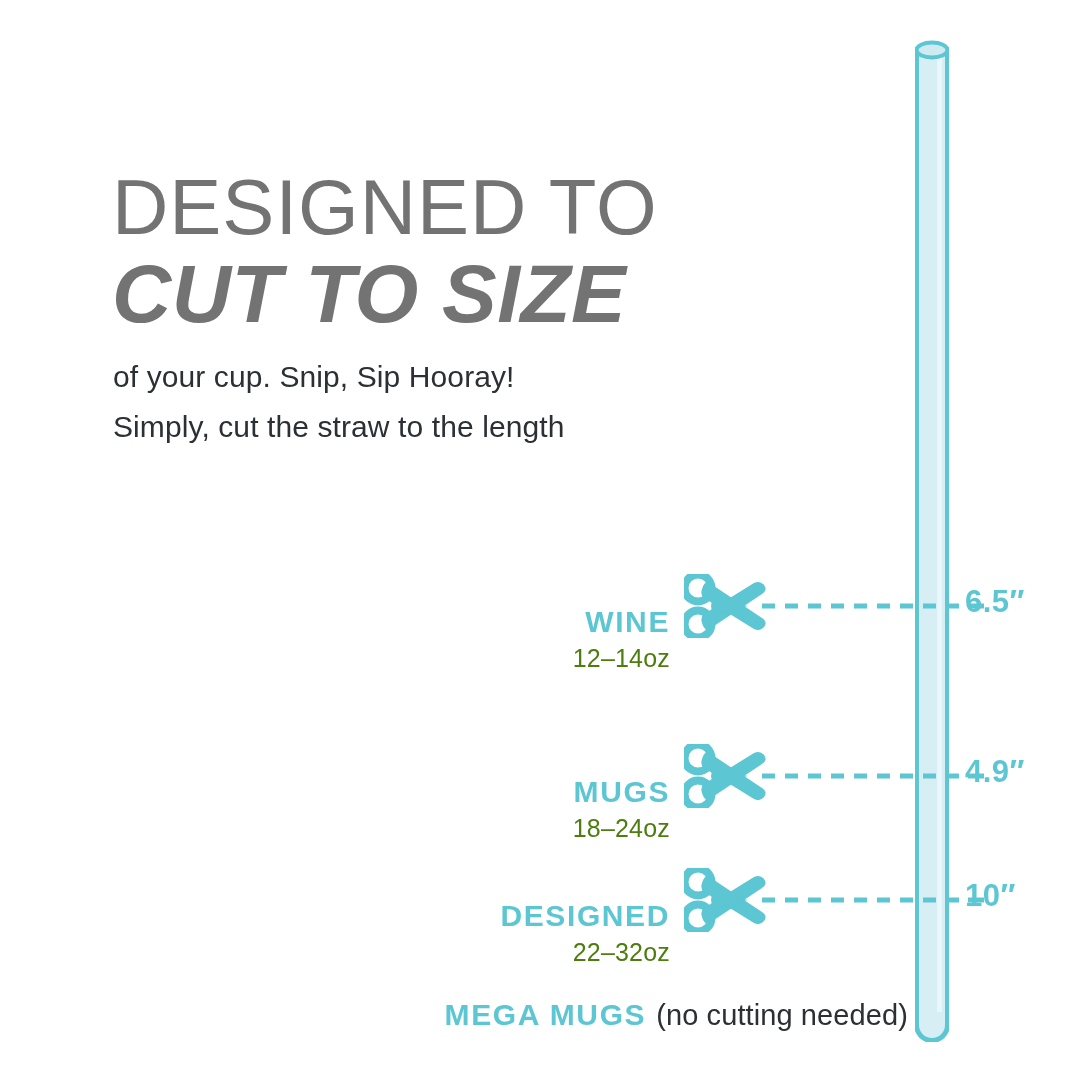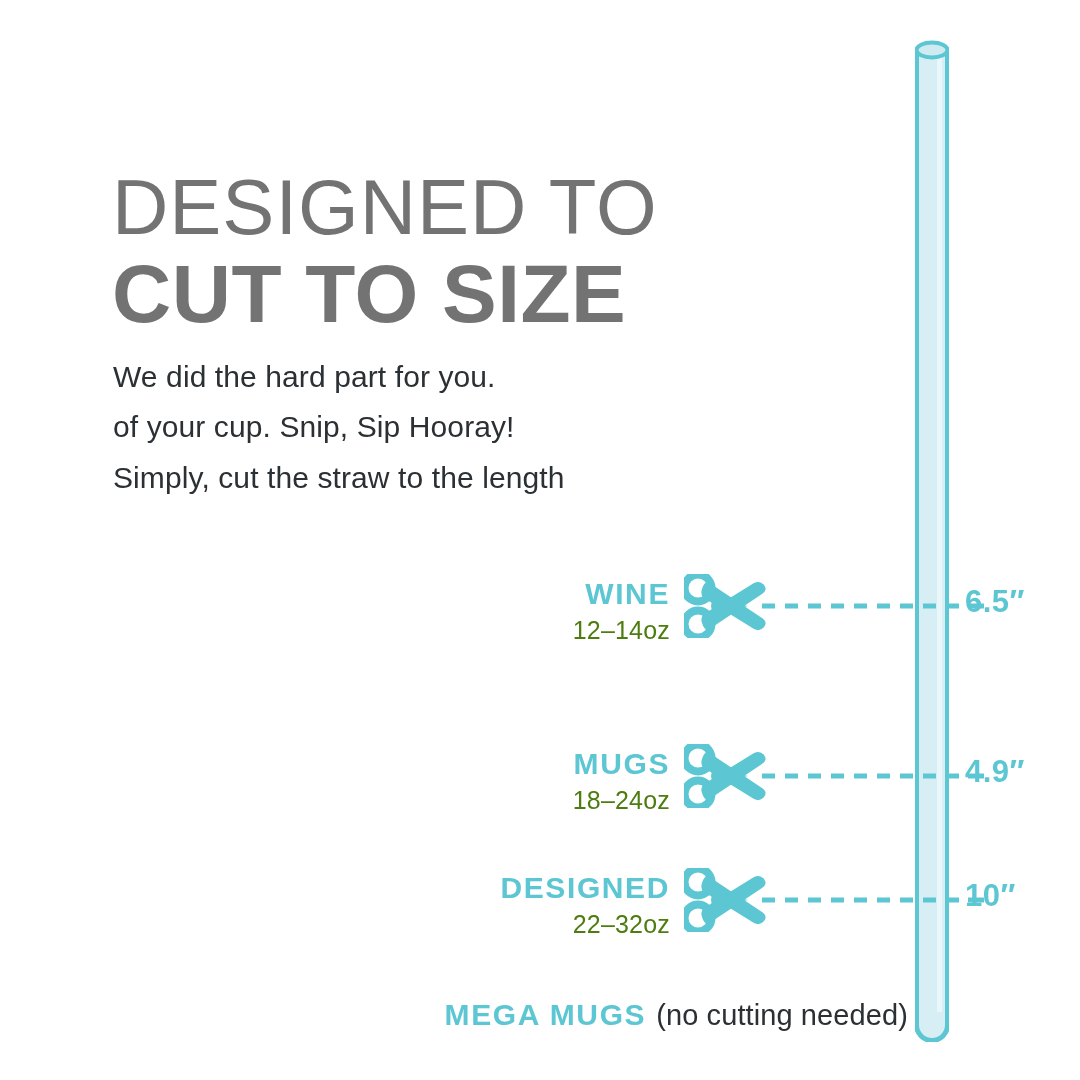--- a/index.html
+++ b/index.html
@@ -26,20 +26,21 @@
     font-size:78px;
     font-weight:400;
     letter-spacing:1px;
   }
   .headline .l2{
     display:block;
     font-size:82px;
     font-weight:700;
     letter-spacing:0.5px;
     margin-top:8px;
+    font-style:italic;
   }
 
   
   .bodycopy{
     position:absolute;
     left:113px; top:352px;
     font-size:30px;
     font-weight:400;
     color:#2B3034;
     line-height:1.68;
@@ -69,20 +70,21 @@
     top:0;
     text-align:right;
     line-height:1.05;
   }
   .vessel{
     display:block;
     font-size:30px;
     font-weight:700;
     color:#5CC6D3;
     letter-spacing:1.6px;
+    margin-top:28px;
   }
   .oz{
     display:block;
     font-size:25px;
     font-weight:400;
     color:#4d7c0f;
     letter-spacing:0.2px;
     margin-top:7px;
   }
 
@@ -146,21 +148,20 @@
 <body>
 
 <div class="stage">
 
   <h1 class="headline">
     <span class="l1">DESIGNED TO</span>
     <span class="l2">CUT TO SIZE</span>
   </h1>
 
   <div class="bodycopy">
-    <span>We did the hard part for you.</span>
     <span>of your cup. Snip, Sip Hooray!</span>
     <span>Simply, cut the straw to the length</span>
   </div>
 
   <div class="straw">
     <svg viewBox="0 0 34 1004" preserveAspectRatio="none" xmlns="http://www.w3.org/2000/svg">
 
       <path d="M1.5 12 L1.5 987 A15.5 15.5 0 0 0 32.5 987 L32.5 12 Z" fill="#D7EEF4" stroke="#5CC6D3" stroke-width="5"></path>
 
       <rect x="22" y="14" width="5" height="960" fill="#EAF7FA"></rect>

